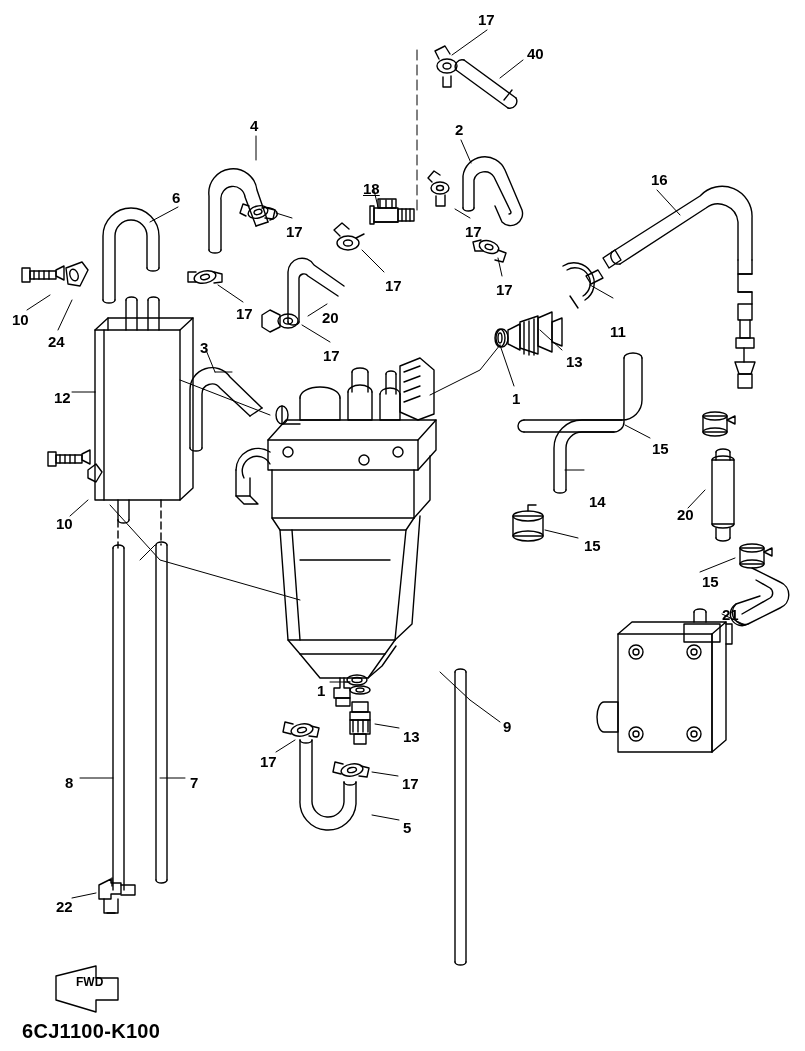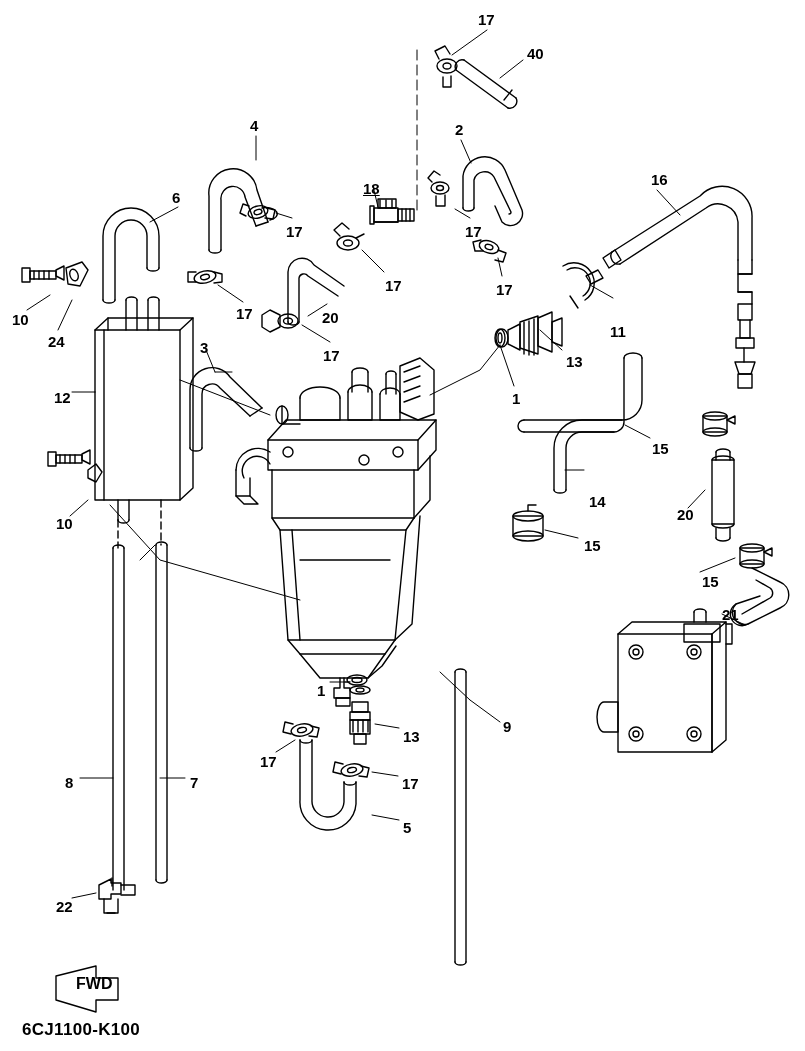--- a/index.html
+++ b/index.html
@@ -31,31 +31,31 @@
     font-weight: bold;
     color: #000000;
     white-space: nowrap;
     line-height: 1;
   }
   .partcode {
     position: absolute;
     left: 22px;
     top: 1020px;
     font-family: "Liberation Sans", sans-serif;
-    font-size: 17px;
+    font-size: 20px;
     font-weight: bold;
     color: #000;
     letter-spacing: 0.3px;
   }
   .fwd-label {
     position: absolute;
     left: 76px;
     top: 975px;
     font-family: "Liberation Sans", sans-serif;
-    font-size: 16px;
+    font-size: 12px;
     font-weight: bold;
     color: #000;
   }
 </style>
 </head>
 <body>
 
 <div id="page">
 
   <svg id="diagram-svg" viewBox="0 0 805 1051">

